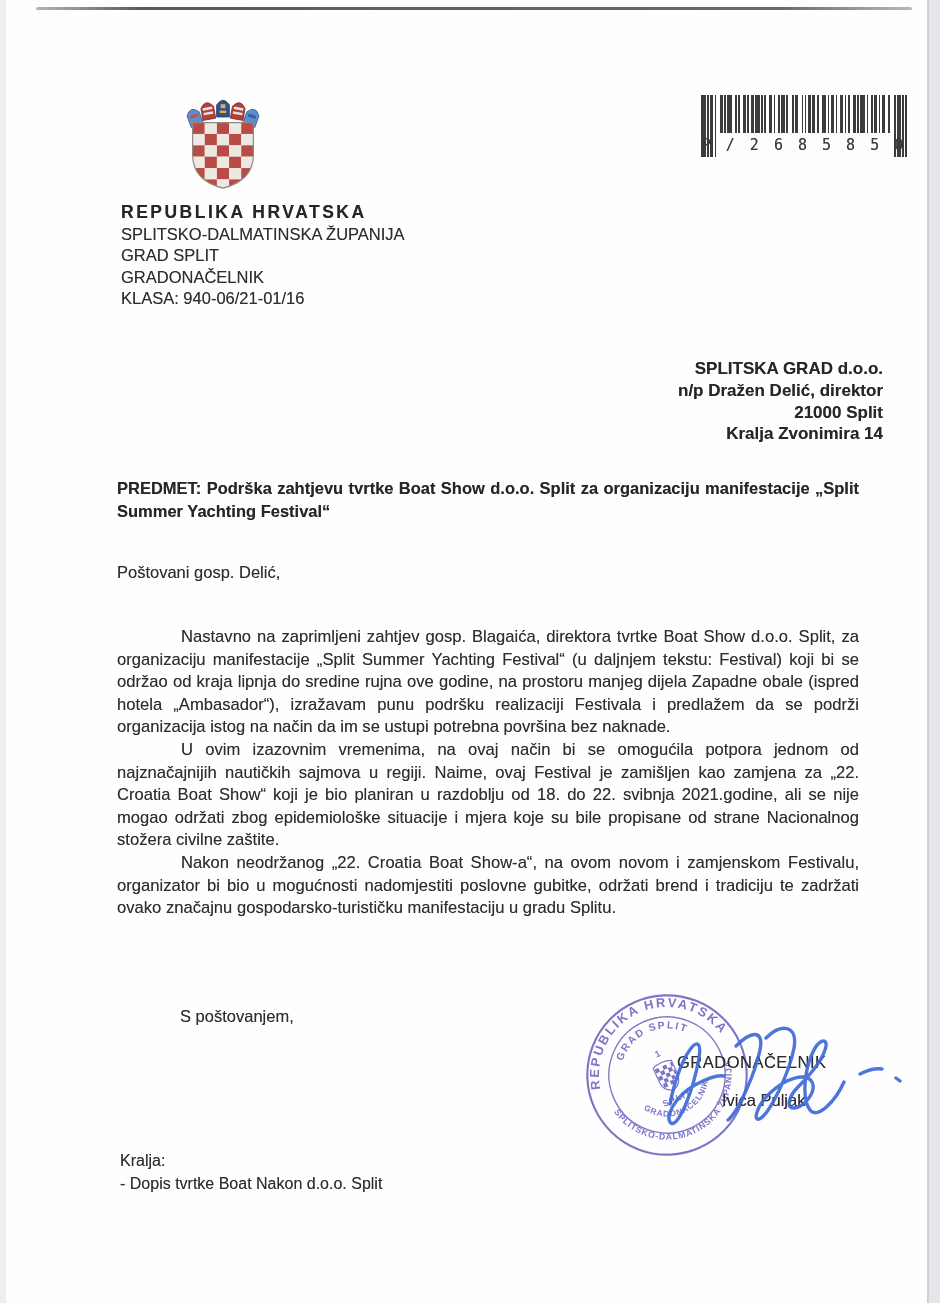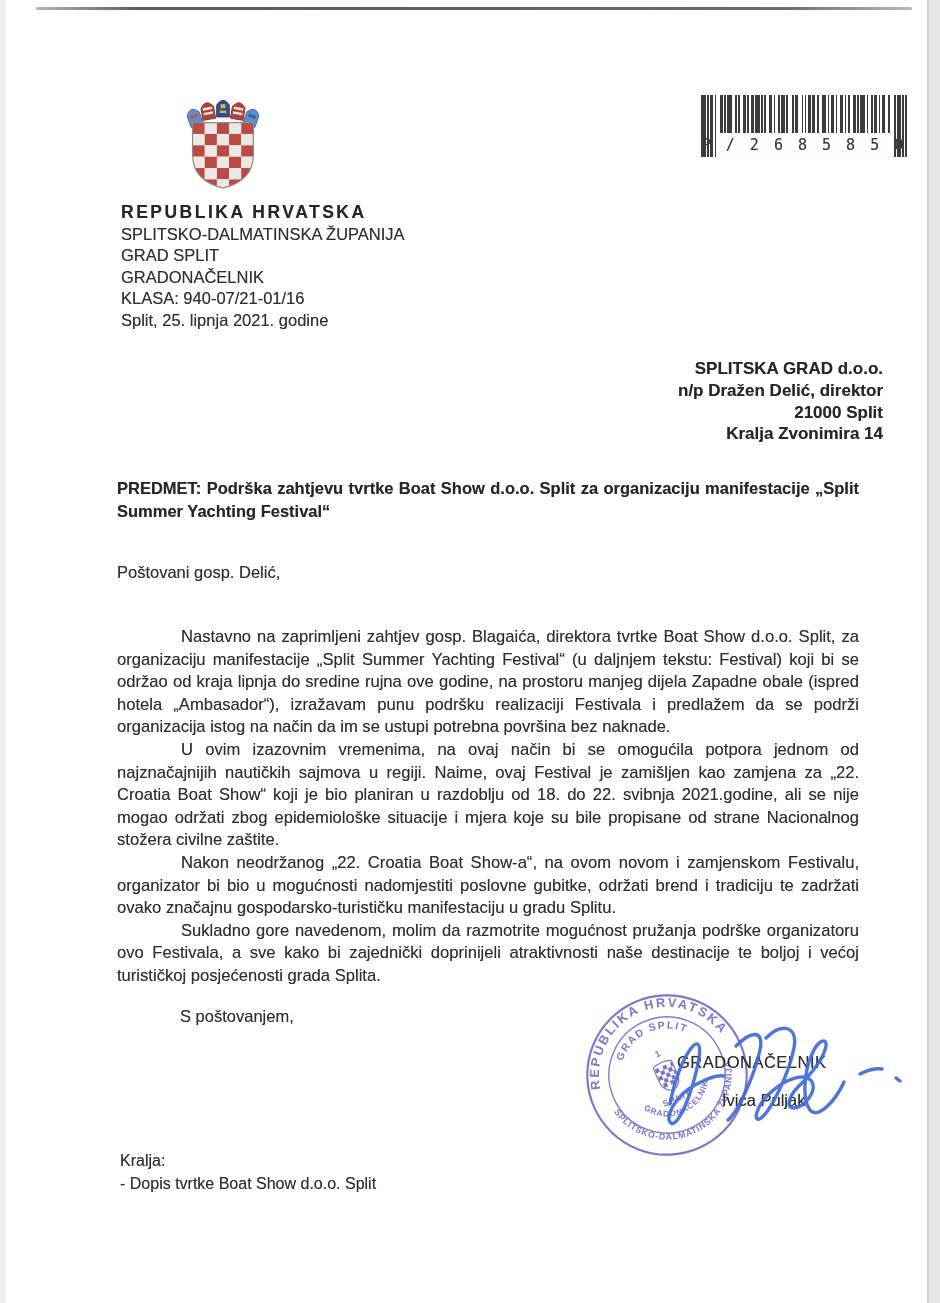--- a/index.html
+++ b/index.html
@@ -239,40 +239,38 @@
         </g>
       <path d="M12,32 H88 V72 Q88,105 50,114 Q12,105 12,72 Z" fill="none" stroke="#8f8a85" stroke-width="1.5"></path>
     </g>
   </svg>
 
   <div class="sender soft">
     <div class="country">REPUBLIKA HRVATSKA</div>
     <div>SPLITSKO-DALMATINSKA ŽUPANIJA</div>
     <div>GRAD SPLIT</div>
     <div>GRADONAČELNIK</div>
-    <div>KLASA: 940-07/21-01/16</div>
-    <div>Split, 25. lipnja 2021. godine</div>
+    <div>KLASA: 940-06/21-01/16</div>
   </div>
 
   <div class="recipient soft">
     <div>SPLITSKA GRAD d.o.o.</div>
     <div>n/p Dražen Delić, direktor</div>
     <div>21000 Split</div>
     <div>Kralja Zvonimira 14</div>
   </div>
 
   <div class="subject soft">PREDMET: Podrška zahtjevu tvrtke Boat Show d.o.o. Split za organizaciju manifestacije „Split Summer Yachting Festival“</div>
 
   <div class="salutation soft">Poštovani gosp. Delić,</div>
 
   <div class="bodytext soft">
     <p>Nastavno na zaprimljeni zahtjev gosp. Blagaića, direktora tvrtke Boat Show d.o.o. Split, za organizaciju manifestacije „Split Summer Yachting Festival“  (u daljnjem tekstu: Festival) koji bi se održao od kraja lipnja do sredine rujna ove godine, na prostoru manjeg dijela Zapadne obale (ispred hotela „Ambasador“), izražavam punu podršku realizaciji Festivala i predlažem da se podrži organizacija istog na način da im se ustupi potrebna površina bez naknade.</p>
     <p>U ovim izazovnim vremenima, na ovaj način bi se omogućila potpora jednom od najznačajnijih nautičkih sajmova u regiji. Naime, ovaj Festival je zamišljen kao zamjena za „22. Croatia Boat Show“ koji je bio planiran u razdoblju od 18. do 22. svibnja 2021.godine, ali se nije mogao održati zbog epidemiološke situacije i mjera koje su bile propisane od strane Nacionalnog stožera civilne zaštite.</p>
     <p>Nakon neodržanog „22. Croatia Boat Show-a“, na ovom novom i zamjenskom Festivalu, organizator bi bio u mogućnosti nadomjestiti poslovne gubitke, održati brend i tradiciju te zadržati ovako značajnu gospodarsko-turističku manifestaciju u gradu Splitu.</p>
-    <p>Sukladno gore navedenom, molim da razmotrite mogućnost pružanja podrške organizatoru ovo Festivala, a sve kako bi zajednički doprinijeli atraktivnosti naše destinacije te boljoj i većoj turističkoj posjećenosti grada Splita.</p>
   </div>
 
   <div class="closing soft">S poštovanjem,</div>
 
   <svg class="stamp" viewBox="0 0 200 200">
     <defs>
       <path id="arcOuterTop" d="M 18,100 A 82,82 0 0 1 182,100"></path>
       <path id="arcOuterBottom" d="M 22,100 A 78,78 0 0 0 178,100"></path>
       <path id="arcInnerTop" d="M 44,100 A 56,56 0 0 1 156,100"></path>
       <path id="arcInnerBottom" d="M 50,100 A 50,50 0 0 0 150,100"></path>
@@ -323,16 +321,16 @@
       <path d="M22,92 C32,40 56,14 51,46 C45,80 30,116 23,111 C16,106 27,84 47,73 C60,66 70,63 76,64"></path>
       <path d="M88,34 C104,18 116,18 112,38 C107,62 90,100 80,108"></path>
       <path d="M118,26 C134,10 150,14 146,36 C141,62 122,100 113,106 C104,112 108,94 122,81 C138,66 158,60 164,70 C169,80 156,95 146,96 C138,97 140,85 150,75 C162,63 176,46 178,34 C179,25 170,28 164,42 C156,60 154,88 162,98 C170,108 188,88 196,70"></path>
       <path d="M212,62 C220,58 228,56 234,57"></path>
       <path d="M248,66 l4,3"></path>
     </g>
   </svg>
 
   <div class="attachment soft">
     <div>Kralja:</div>
-    <div>- Dopis tvrtke Boat Show d.o.o. Split</div>
+    <div>- Dopis tvrtke Boat Nakon d.o.o. Split</div>
   </div>
 
 </div>
 
 </body></html>

